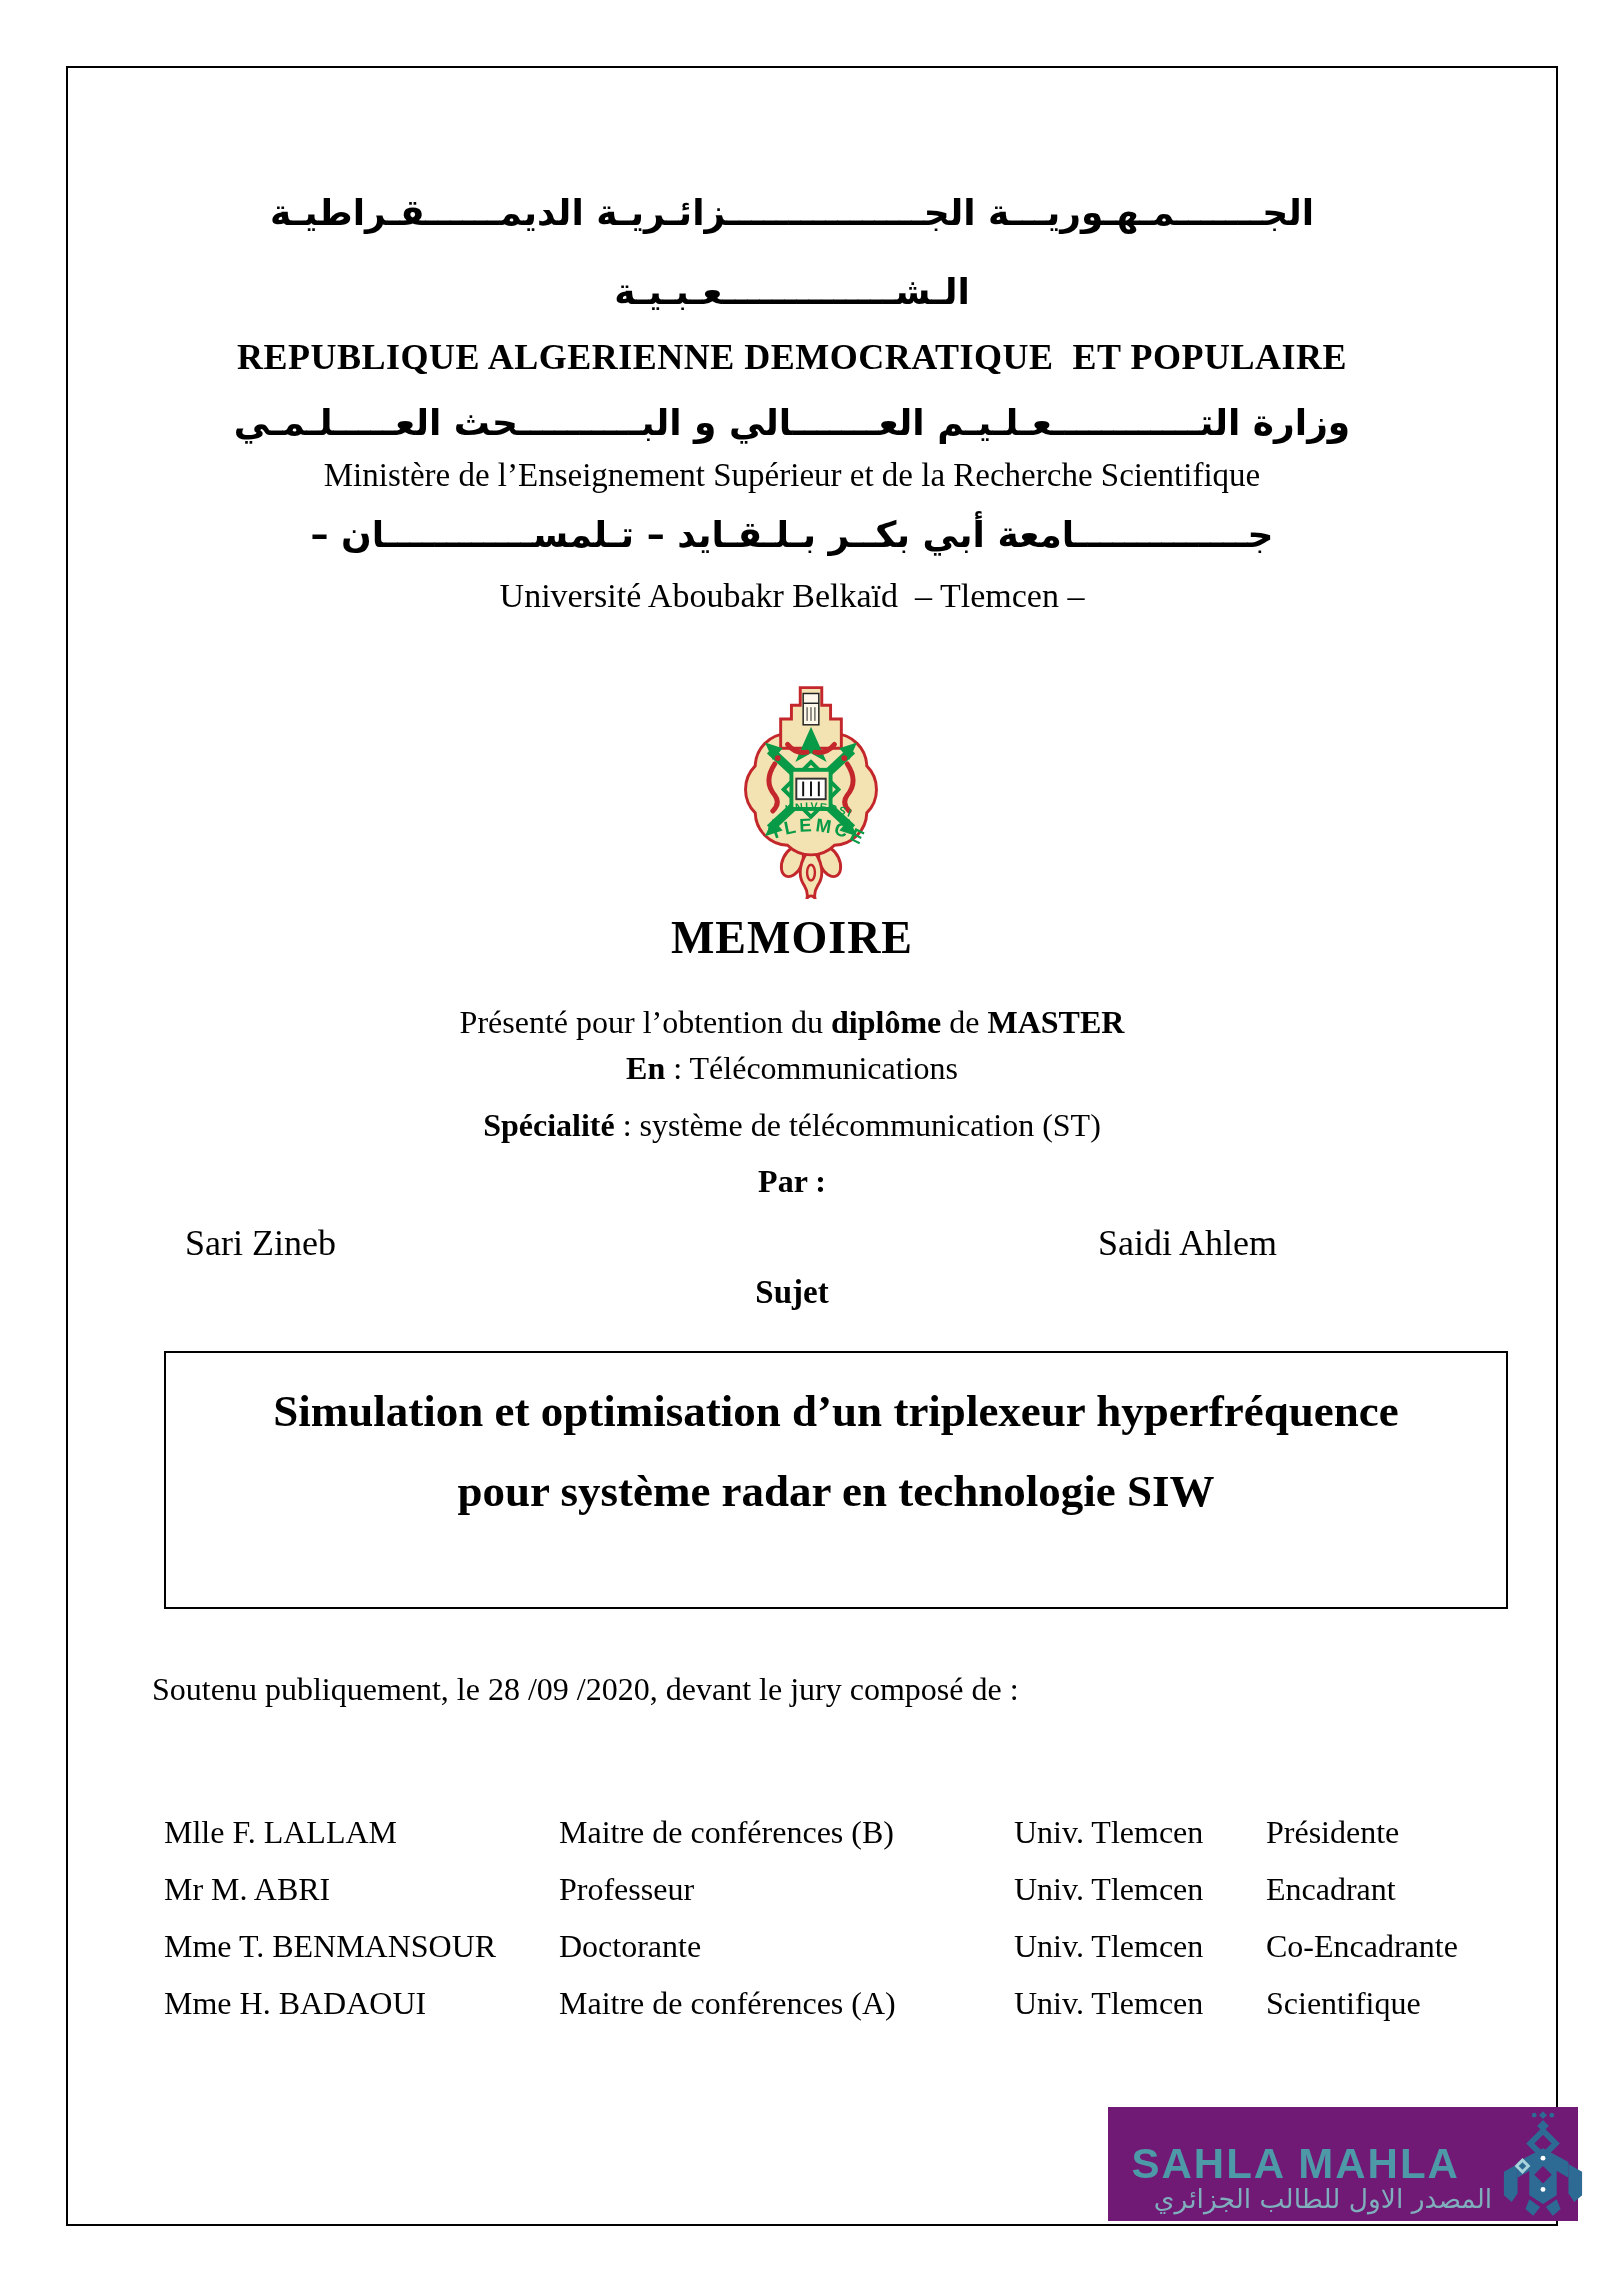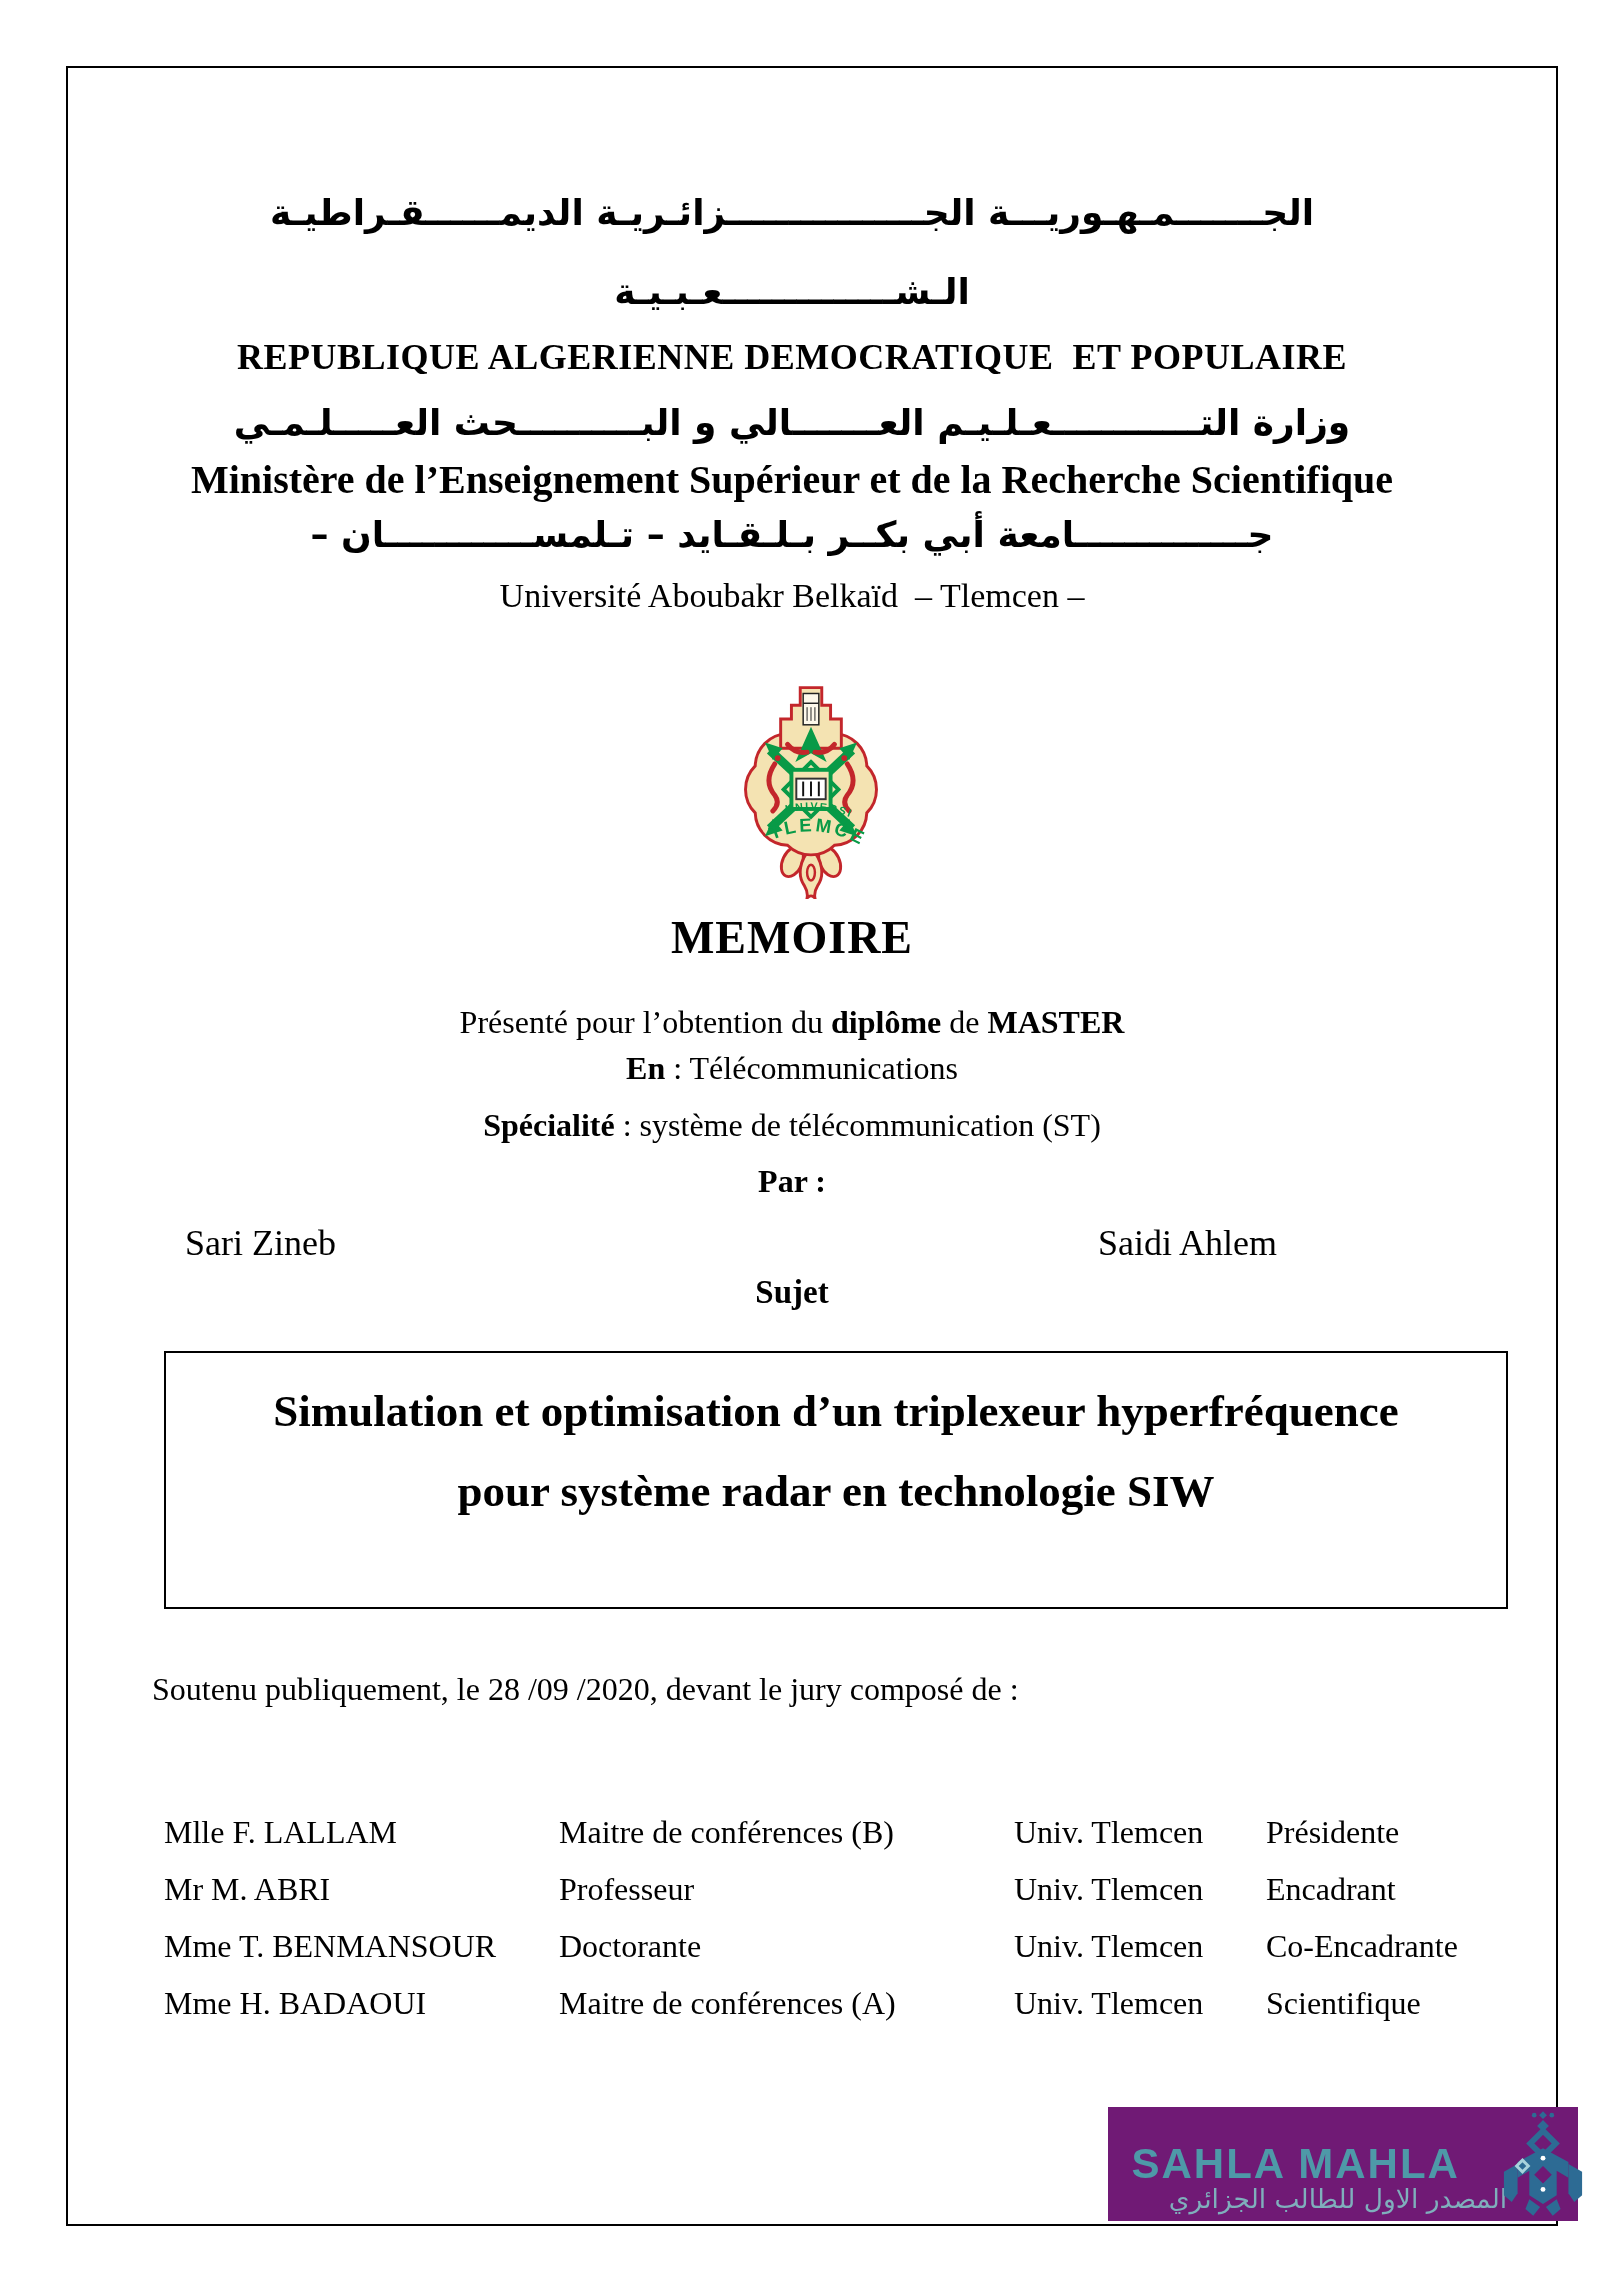--- a/index.html
+++ b/index.html
@@ -13,21 +13,21 @@
     border:2px solid #000; z-index:1;
   }
   .line {
     position:absolute; left:66px; width:1452px; text-align:center;
     white-space:pre; z-index:2; line-height:1.15;
   }
   .ar { font-weight:bold; font-size:36px; font-family:"DejaVu Sans","Liberation Serif",sans-serif; }
   .b { font-weight:bold; }
   .fs33 { font-size:32px; }
   .republique { font-size:36px; font-weight:bold; letter-spacing:0.5px; }
-  .ministere  { font-size:40px; font-weight:bold; }
+  .ministere  { font-size:33px; font-weight:normal; }
   .univfr     { font-size:34px; }
   .memoire    { font-size:46px; font-weight:bold; letter-spacing:1px; }
   .author { position:absolute; font-size:36px; white-space:pre; z-index:2; }
   .sujet { font-size:33px; font-weight:bold; }
   .subject-box {
     position:absolute; left:164px; top:1351px; width:1340px; height:236px;
     border:2.9px solid #000; z-index:2; text-align:center;
     padding-top:17.6px; box-sizing:content-box;
   }
   .subject-box .t { font-size:45px; font-weight:bold; line-height:80px; white-space:pre; }
@@ -42,21 +42,21 @@
   .watermark {
     position:absolute; left:1108px; top:2107px; width:470px; height:114px;
     background:#701a75; z-index:5;
     font-family:"Liberation Sans","DejaVu Sans",sans-serif;
   }
   .wm-brand {
     position:absolute; left:23.5px; top:33px; font-size:42px; font-weight:bold;
     letter-spacing:2px; white-space:pre;
   }
   .wm-tagline {
-    position:absolute; left:29px; top:76px; width:402px; text-align:center;
+    position:absolute; left:14px; top:76px; width:402px; text-align:center;
     font-size:26.5px; white-space:pre; font-family:"DejaVu Sans",sans-serif;
   }
   .wm-icon { position:absolute; left:1500px; top:2111px; z-index:6; }
 </style>
 </head>
 <body>
 
 <div class="page">
 
   <div class="border-frame"></div>

